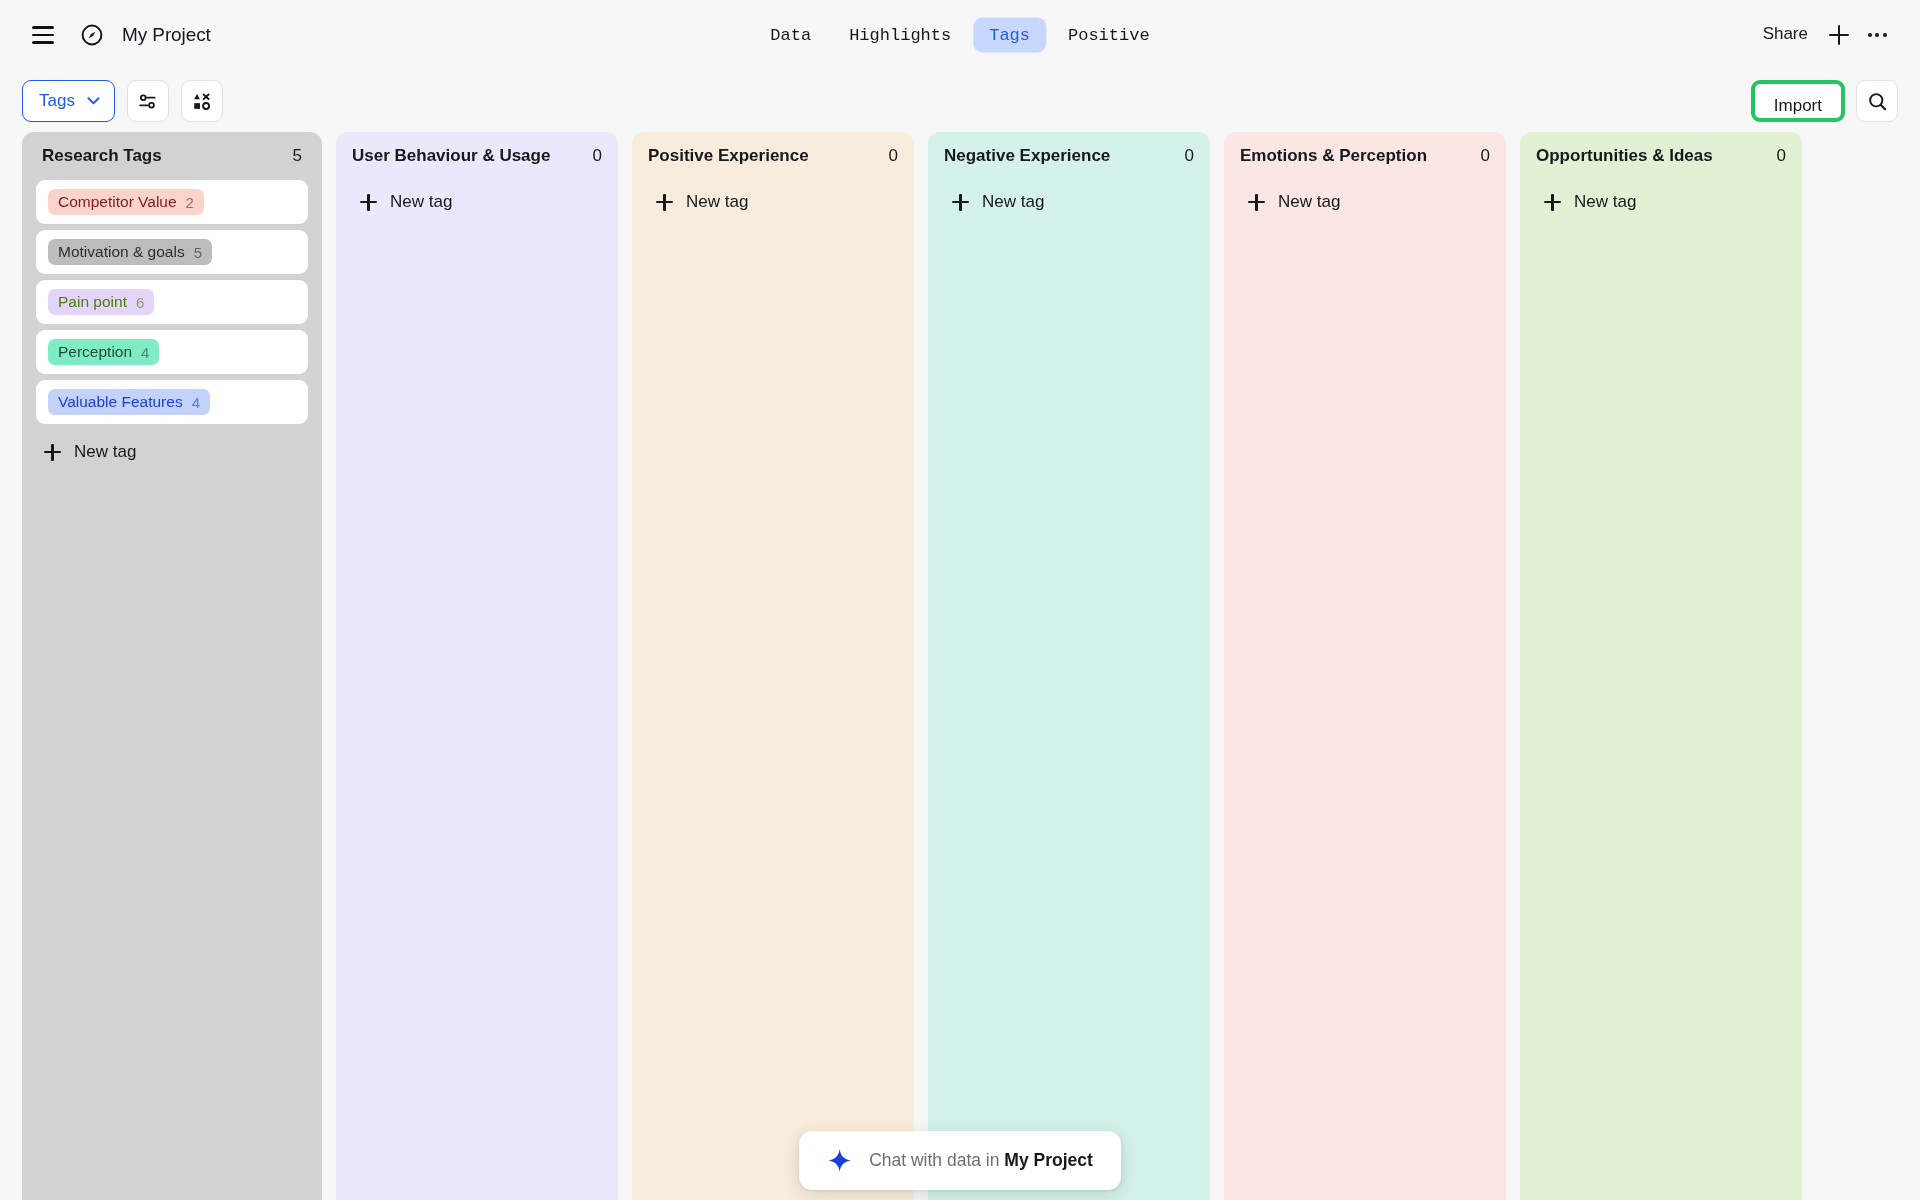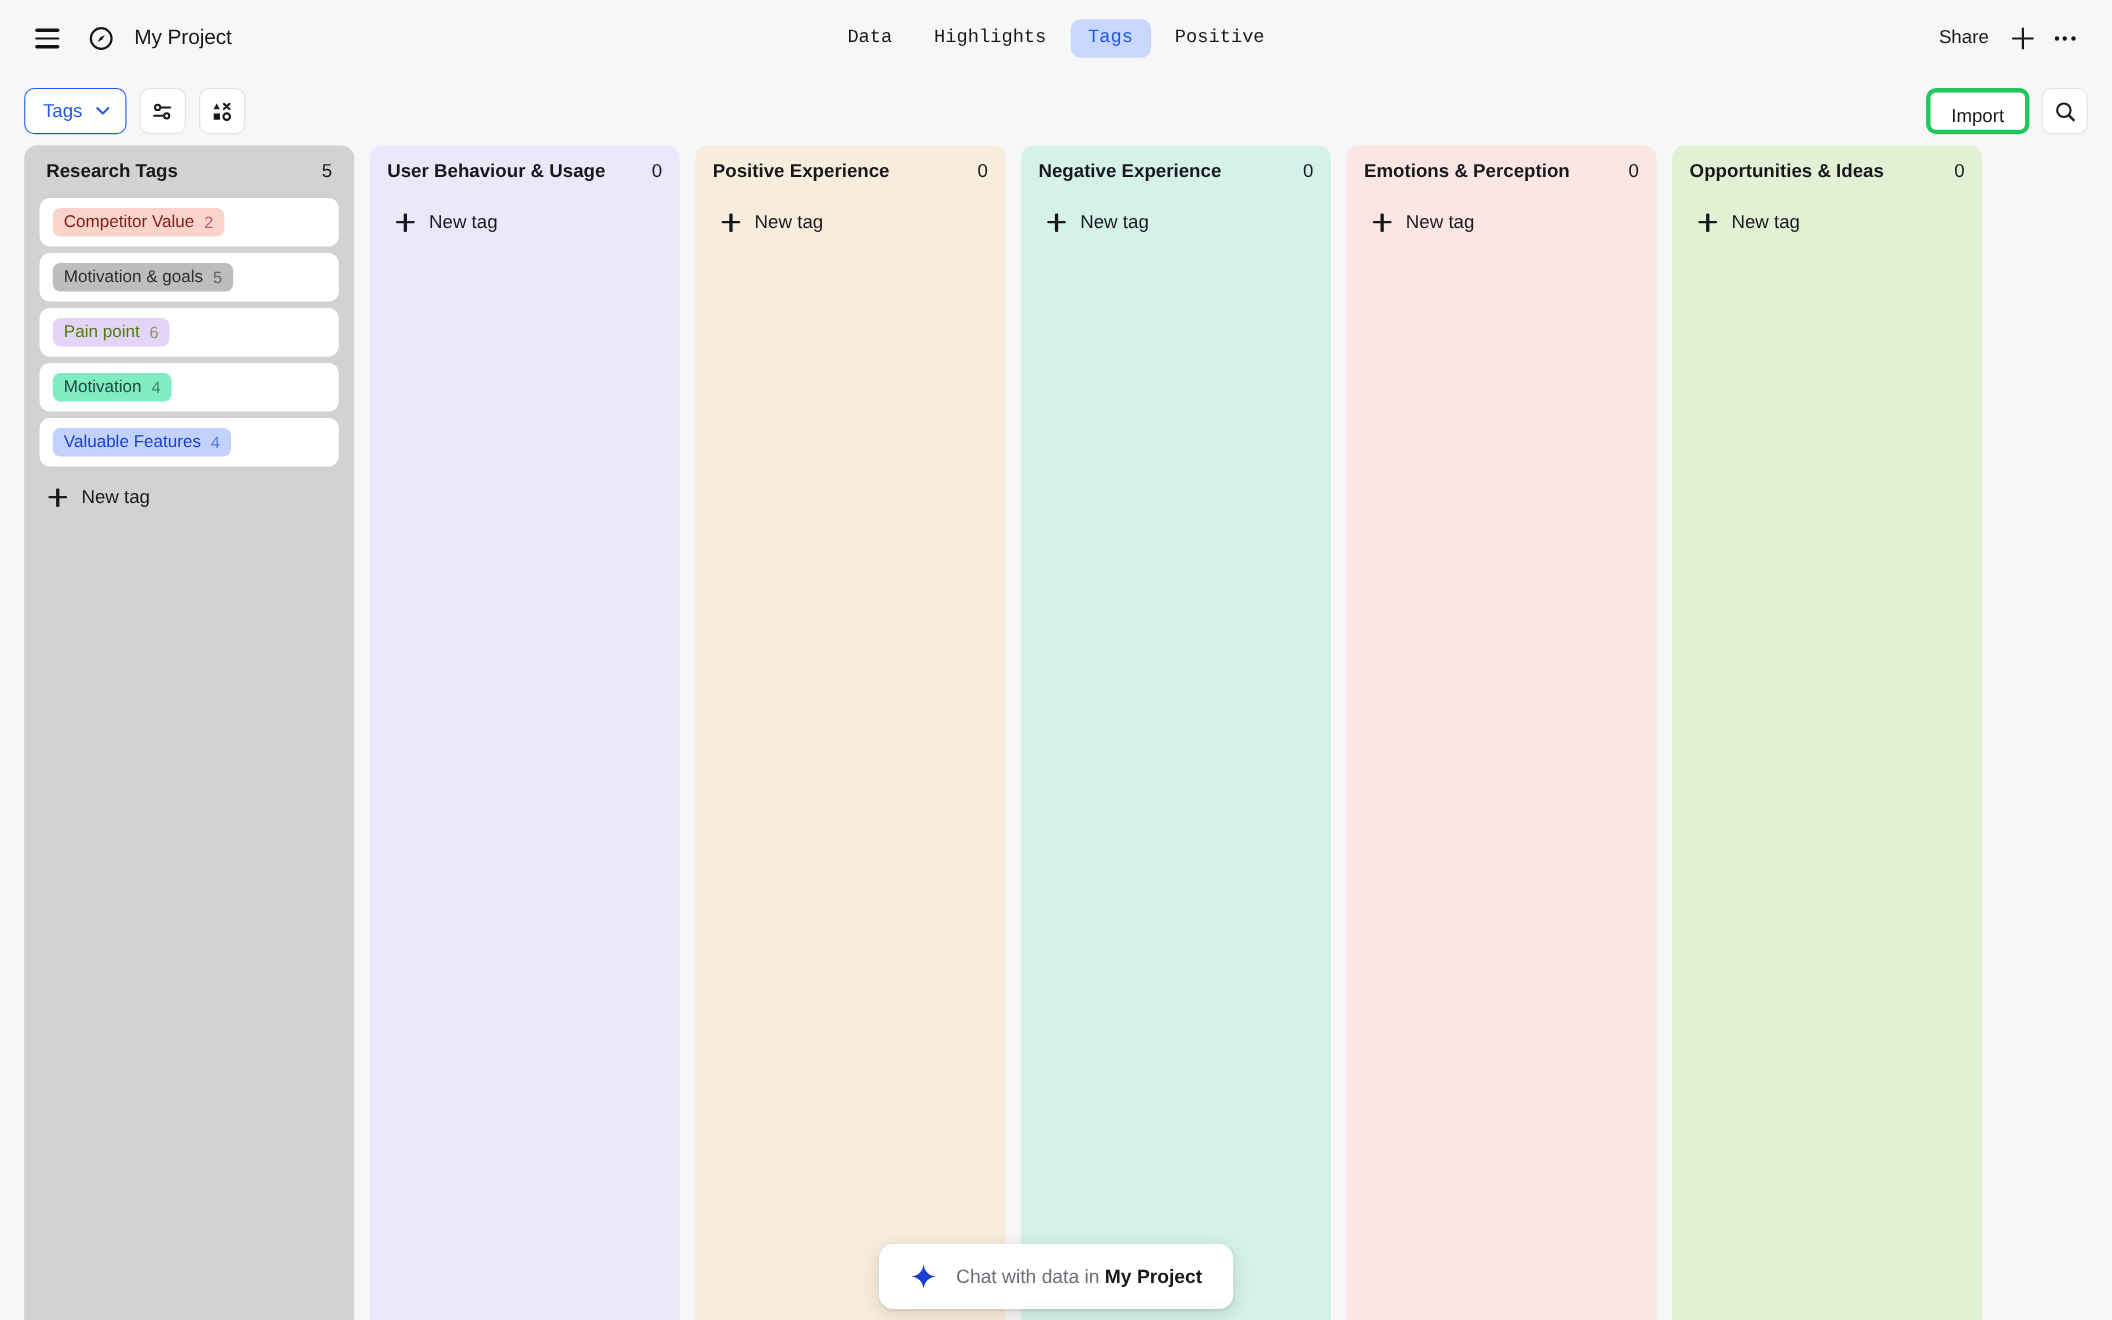--- a/index.html
+++ b/index.html
@@ -289,21 +289,21 @@
       </span>
     </div>
     <div class="tag-row">
       <span class="chip" style="background:#e4d4f7;color:#4d7c0f">
         <span>Pain point</span>
         <span class="chip-count">6</span>
       </span>
     </div>
     <div class="tag-row">
       <span class="chip" style="background:#7fecc4;color:#1d4a3b">
-        <span>Motivation</span>
+        <span>Perception</span>
         <span class="chip-count">4</span>
       </span>
     </div>
     <div class="tag-row">
       <span class="chip" style="background:#c3d2fb;color:#1a3fd6">
         <span>Valuable Features</span>
         <span class="chip-count">4</span>
       </span>
     </div>
 

